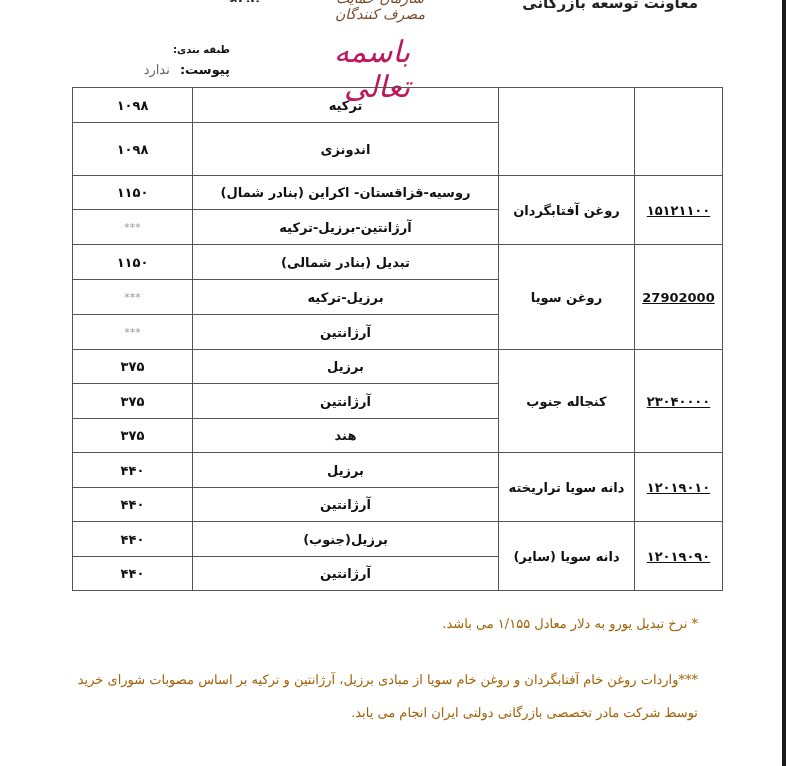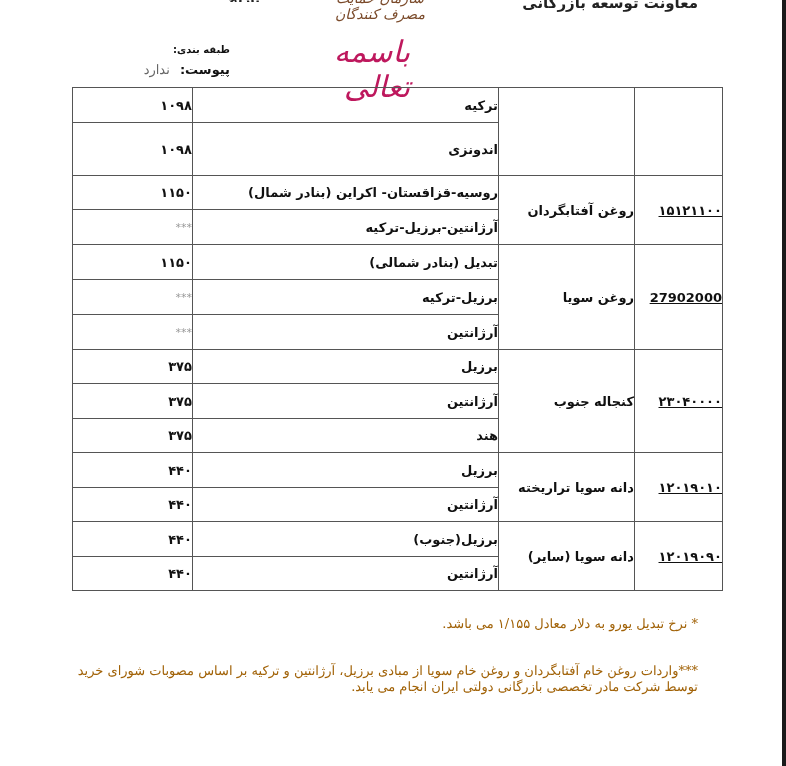--- a/index.html
+++ b/index.html
@@ -21,35 +21,35 @@
   .emblem-top { position: absolute; top: -10px; left: 325px; width: 110px; height: 14px;
     font-family: "DejaVu Serif", serif; font-style: italic; color: #7a4a2a; font-size: 14px; direction: rtl; text-align: center; }
   .bismillah { position: absolute; top: 34px; left: 360px; width: 50px; height: 36px;
     font-family: "DejaVu Serif", serif; font-size: 30px; font-style: italic; color: #be185d; direction: rtl; text-align: left; }
 
   table.tariff {
     position: absolute; left: 72px; top: 87px; width: 651px;
     border-collapse: collapse; direction: rtl; table-layout: fixed;
   }
   table.tariff td {
-    border: 1.4px solid #555; text-align: right; vertical-align: middle;
+    border: 1.4px solid #555; text-align: center; vertical-align: middle;
     font-size: 13px; font-weight: bold; padding: 0; color: #111;
   }
   .c-code { width: 88px; }
   .c-prod { width: 136px; }
   .c-orig { width: 306px; }
   .c-price { width: 120px; }
   td.price { font-family: "DejaVu Sans", sans-serif; letter-spacing: 1px; }
   td.price.star { color: #999; font-weight: normal; font-size: 11px; letter-spacing: 0; }
   td.code { font-weight: normal; font-size: 13px; text-decoration: underline; }
   td.prod { font-weight: normal; font-size: 14px; }
 
   .notes { position: absolute; right: 88px; direction: rtl; font-family: "DejaVu Serif", serif; font-size: 13px; color: #a16207; }
   .note1 { top: 616px; }
-  .note2 { top: 663px; width: 640px; line-height: 16px; text-align: right; }
+  .note2 { top: 663px; width: 640px; line-height: 33px; text-align: right; }
 </style>
 </head>
 <body>
 
 <div class="right-edge"></div>
 
 <div class="hdr hdr-org">معاونت توسعه بازرگانی</div>
 <div class="hdr hdr-cut">تاریخ</div>
 <div class="emblem-top">سازمان حمایت مصرف کنندگان</div>
 <div class="hdr hdr-attach">

